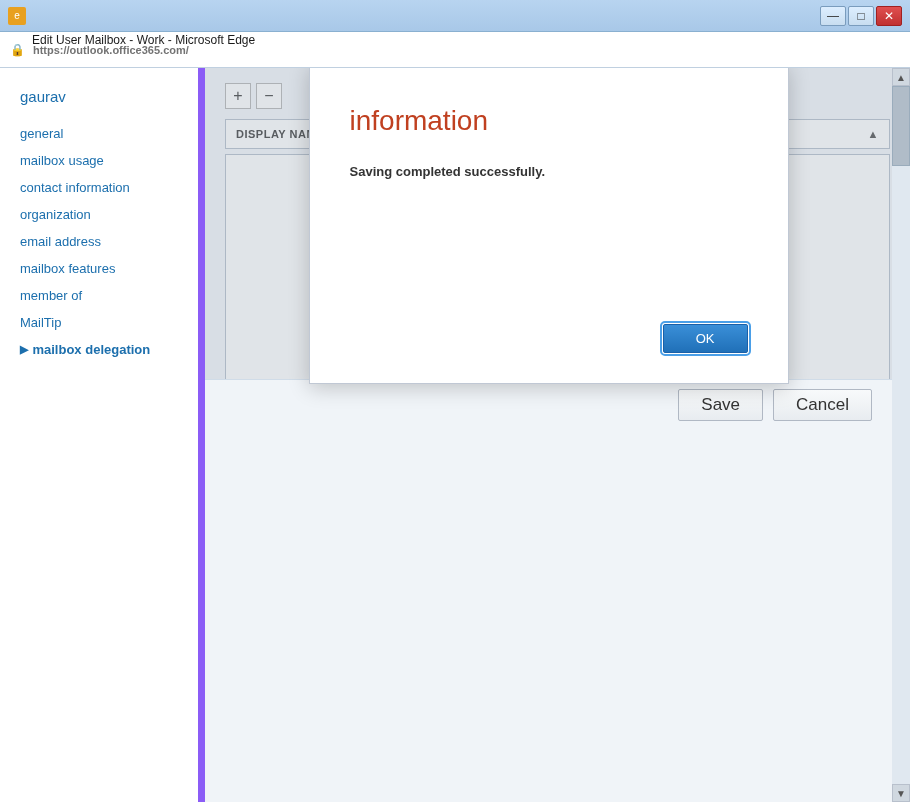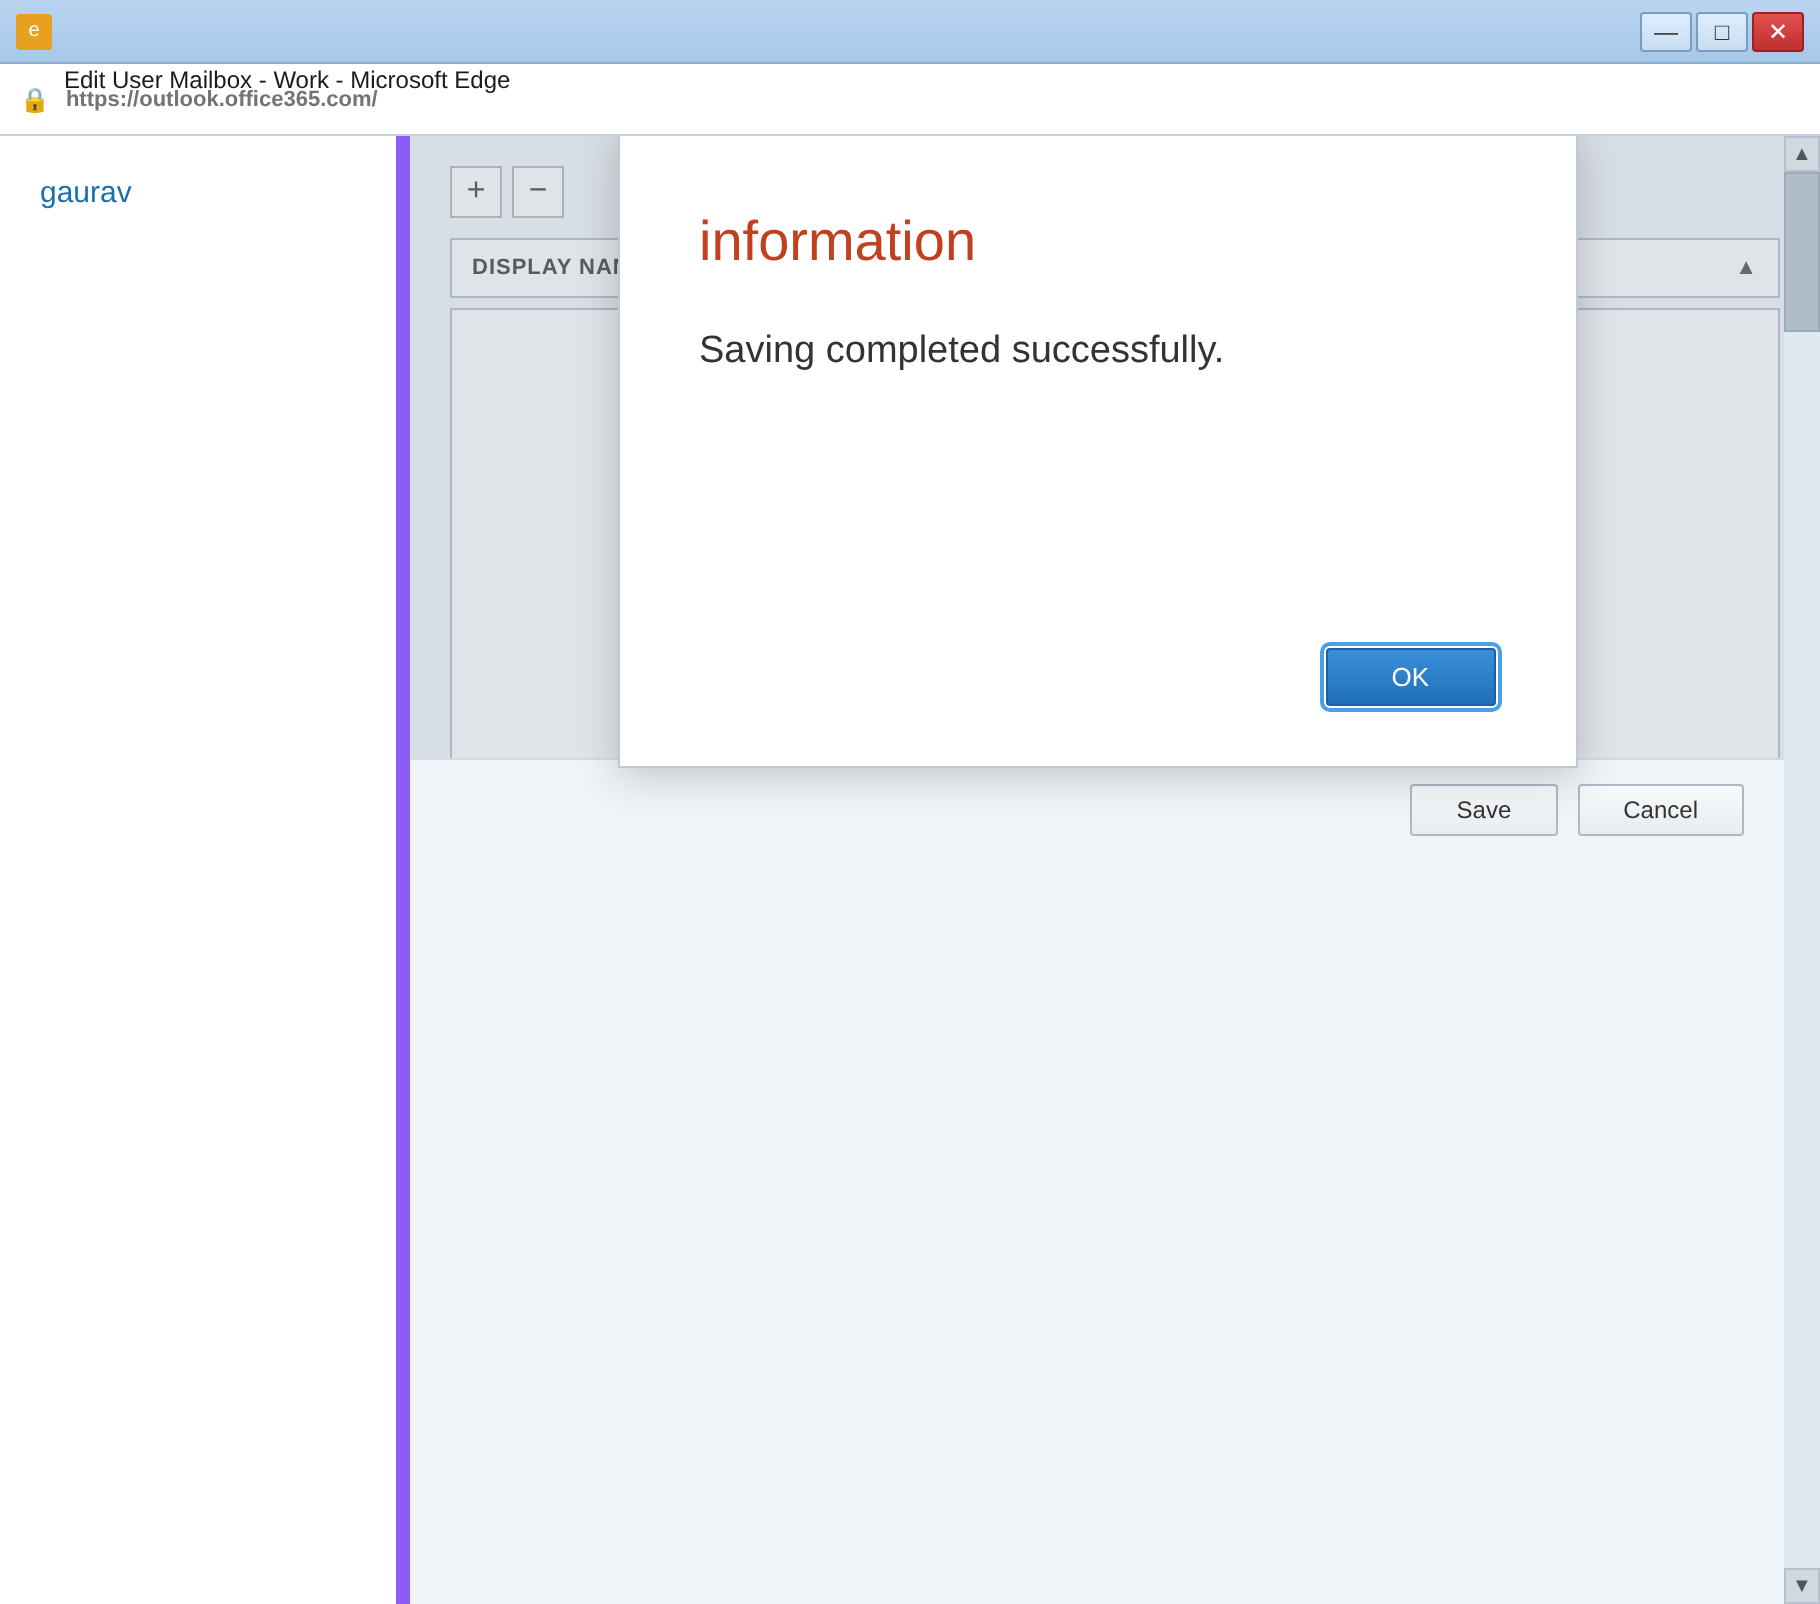--- a/index.html
+++ b/index.html
@@ -232,21 +232,21 @@
       background: #f0f4f8;
       display: flex;
       align-items: center;
       justify-content: flex-end;
       gap: 10px;
       padding: 0 20px;
       border-top: 1px solid #d0dce8;
     }
     .btn-save, .btn-cancel {
       padding: 5px 22px;
-      font-size: 12px;
+      font-size: 17px;
       border: 1px solid #b0b8c4;
       background: linear-gradient(to bottom, #f8fafb, #e8ecf0);
       cursor: pointer;
       border-radius: 2px;
       color: #333;
     }
 
     
     .modal-overlay {
       position: absolute;
@@ -273,23 +273,24 @@
       flex: 1;
       padding: 40px 40px 20px 40px;
     }
     .modal-title {
       font-size: 28px;
       color: #c04020;
       font-weight: normal;
       margin-bottom: 25px;
     }
     .modal-message {
-      font-size: 19px;
+      font-size: 13px;
       color: #333;
       line-height: 1.5;
+      font-weight: bold;
     }
     .modal-footer {
       padding: 20px 40px 30px 40px;
       display: flex;
       justify-content: flex-end;
     }
     .btn-ok {
       padding: 6px 32px;
       font-size: 13px;
       background: linear-gradient(to bottom, #3a8fd8, #2070b8);
@@ -320,20 +321,34 @@
 
 <div class="address-bar">
   <span class="lock-icon">🔒</span>
   <span class="address-text">https://outlook.office365.com/</span>
 </div>
 
 <div class="main-content">
 
   <div class="sidebar">
     <div class="sidebar-username">gaurav</div>
+    <ul class="sidebar-nav">
+      <li class="regular">general</li>
+      <li class="regular">mailbox usage</li>
+      <li class="regular">contact information</li>
+      <li class="regular">organization</li>
+      <li class="regular">email address</li>
+      <li class="regular">mailbox features</li>
+      <li class="regular">member of</li>
+      <li class="regular">MailTip</li>
+      <li class="active">
+        <span class="arrow-right">▶</span>
+        <span>mailbox delegation</span>
+      </li>
+    </ul>
   </div>
 
   <div style="flex:1; position:relative; overflow:hidden;">
 
     <div class="content-area">
 
       <div class="toolbar">
         <div class="toolbar-btn">+</div>
         <div class="toolbar-btn">−</div>
       </div>

